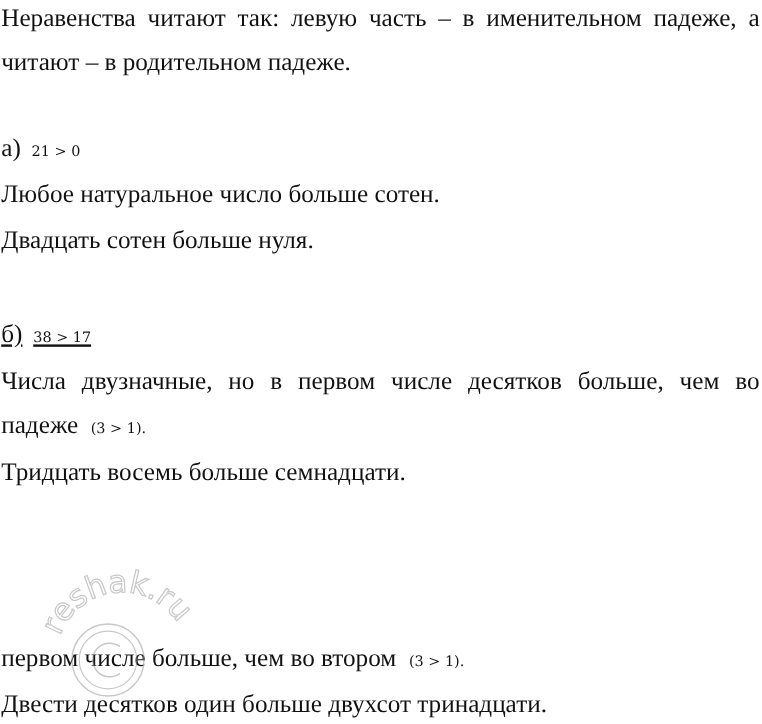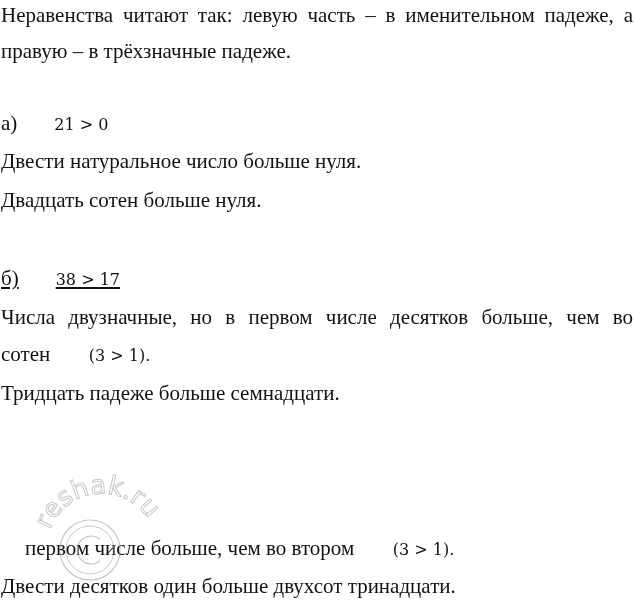--- a/index.html
+++ b/index.html
@@ -1,49 +1,49 @@
 <!DOCTYPE html>
 <html><head>
   <meta charset="utf-8">
   <style>
     html, body { margin: 0; padding: 0; background: #ffffff; }
     body { width: 635px; height: 603px; position: relative; overflow: hidden; }
     .doc { position: absolute; left: 0; top: 0; width: 541px; height: 603px;
            font-family: "Liberation Serif", serif; font-size: 21px; color: #111111; }
     .line { position: absolute; left: 1px; white-space: nowrap; line-height: 24px; }
     .just { width: 632px; text-align: justify; text-align-last: justify; white-space: normal; }
-    .math { font-family: "DejaVu Serif", serif; font-size: 16px; margin-left: 28px; }
+    .math { font-family: "DejaVu Serif", serif; font-size: 12px; }
     .label { margin-right: 9px; }
     .watermark { position: absolute; left: 30px; top: 455px; width: 140px; height: 150px;
                  pointer-events: none; opacity: 0.55; }
   </style>
 </head>
 <body>
 
 <div class="doc">
 
   <div class="line just" style="top:3px;">Неравенства читают так: левую часть – в именительном падеже, а</div>
-  <div class="line" style="top:39px;">правую – в трёхзначные падеже.</div>
+  <div class="line" style="top:39px;">читают – в родительном падеже.</div>
 
   <div class="line" style="top:111px;">
     <span class="label">а)</span><span class="math">21 &gt; 0</span>
   </div>
-  <div class="line" style="top:149px;">Двести натуральное число больше нуля.</div>
+  <div class="line" style="top:149px;">Любое натуральное число больше сотен.</div>
   <div class="line" style="top:188px;">Двадцать сотен больше нуля.</div>
 
   <div class="line" style="top:266px;text-decoration:underline;">
     <span class="label">б)</span><span class="math">38 &gt; 17</span>
   </div>
   <div class="line just" style="top:305px;">Числа двузначные, но в первом числе десятков больше, чем во</div>
   <div class="line" style="top:342px;">
-    <span>сотен</span>&nbsp;&nbsp;<span class="math">(3 &gt; 1).</span>
+    <span>падеже</span>&nbsp;&nbsp;<span class="math">(3 &gt; 1).</span>
   </div>
-  <div class="line" style="top:381px;">Тридцать падеже больше семнадцати.</div>
+  <div class="line" style="top:381px;">Тридцать восемь больше семнадцати.</div>
 
-  <div class="line" style="top:536px;padding-left:24px;">
+  <div class="line" style="top:536px;">
     <span>первом числе больше, чем во втором</span>&nbsp;&nbsp;<span class="math">(3 &gt; 1).</span>
   </div>
   <div class="line" style="top:574px;">Двести десятков один больше двухсот тринадцати.</div>
 
   <svg class="watermark" viewBox="0 0 140 150">
     <defs>
       <path id="wm-arc" d="M 20 75 A 55 55 0 0 1 125 80"></path>
     </defs>
     <text font-family="DejaVu Sans, sans-serif" font-size="26" fill="none" stroke="#9a9a9a" stroke-width="1">
       <textPath href="#wm-arc">reshak.ru</textPath>

